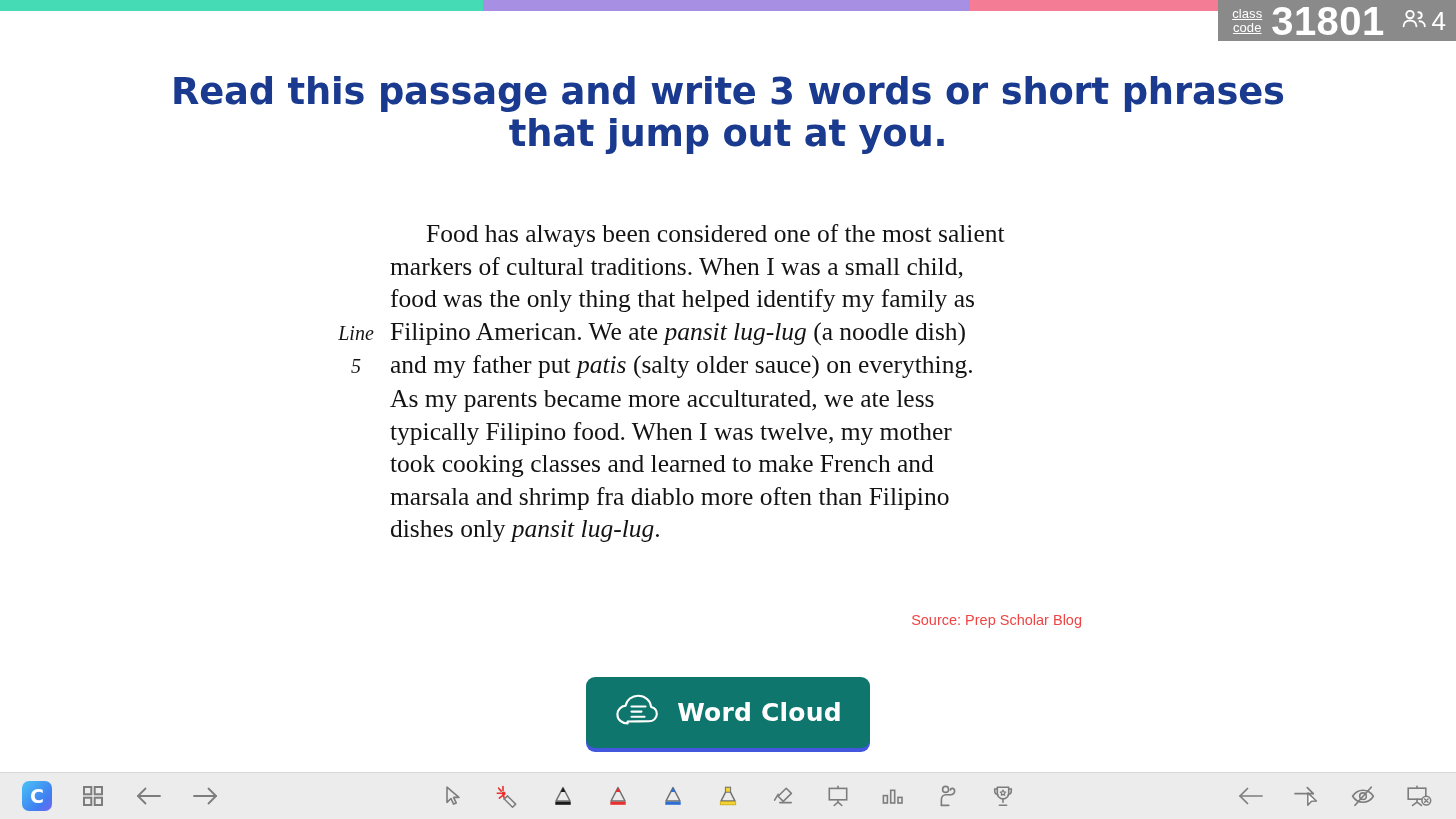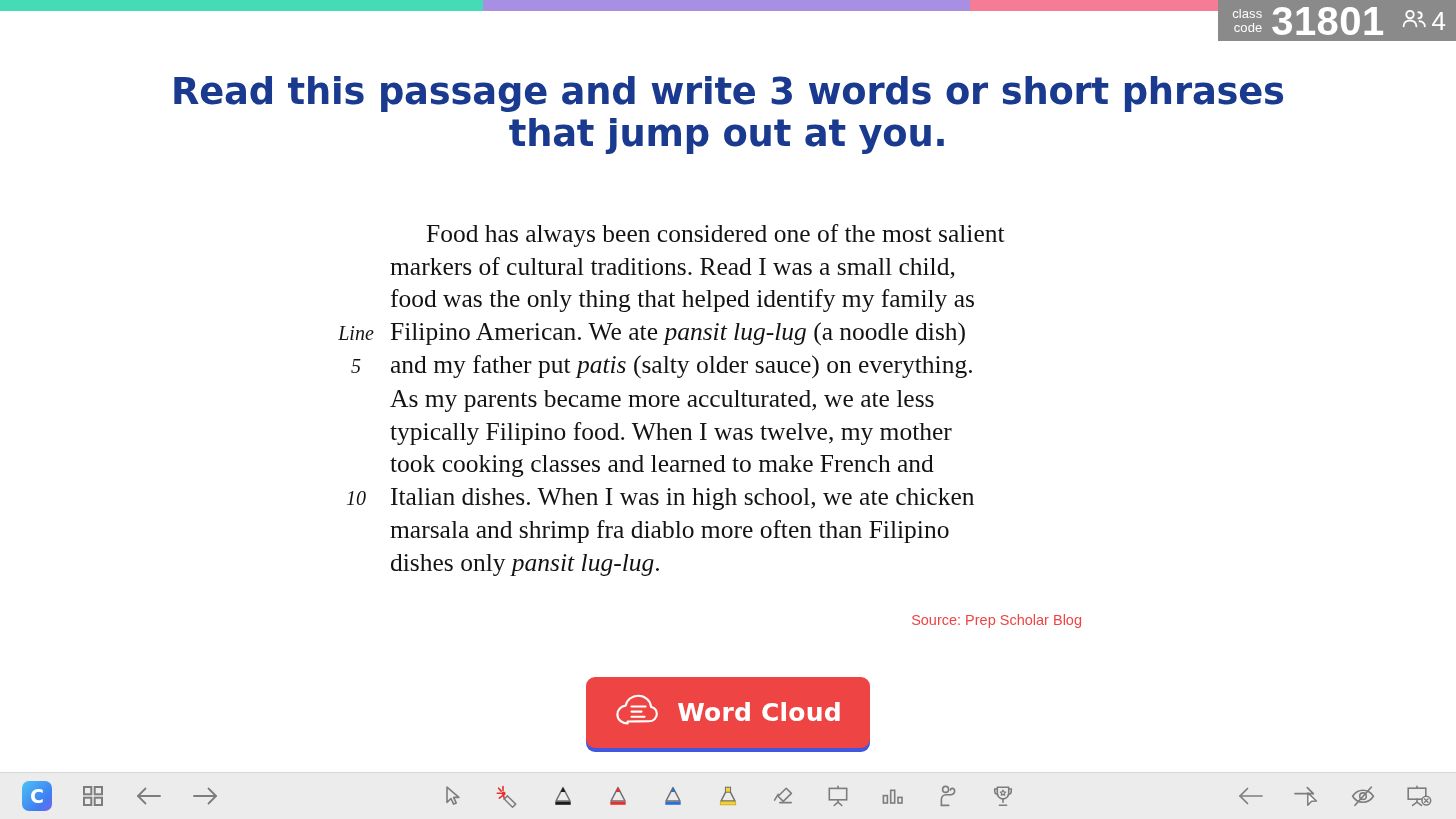--- a/index.html
+++ b/index.html
@@ -36,24 +36,25 @@
     align-items: center;
     padding: 0 10px 0 14px;
     box-sizing: border-box;
     color: #ffffff;
     z-index: 40;
   }
   #class-badge .label {
     font-size: 13px;
     line-height: 14px;
     font-weight: 400;
-    text-align: right;
+    text-align: center;
     margin-right: 9px;
     white-space: pre-line;
     letter-spacing: 0.1px;
+    text-decoration: underline;
   }
   #class-badge .code {
     font-size: 40px;
     font-weight: 700;
     letter-spacing: 0.4px;
     line-height: 30px;
   }
   #class-badge .people {
     display: flex;
     align-items: center;
@@ -236,21 +237,21 @@
   <div>that jump out at you.</div>
 </div>
 
 <div id="passage">
     <div class="passage-row">
       <div class="linenum"></div>
       <div class="ptext"><span class="ind"></span><span>Food has always been considered one of the most salient</span></div>
     </div>
     <div class="passage-row">
       <div class="linenum"></div>
-      <div class="ptext"><span>markers of cultural traditions. Read I was a small child,</span></div>
+      <div class="ptext"><span>markers of cultural traditions. When I was a small child,</span></div>
     </div>
     <div class="passage-row">
       <div class="linenum"></div>
       <div class="ptext"><span>food was the only thing that helped identify my family as</span></div>
     </div>
     <div class="passage-row">
       <div class="linenum">Line</div>
       <div class="ptext"><span>Filipino American. We ate </span><i>pansit lug-lug</i><span> (a noodle dish)</span></div>
     </div>
     <div class="passage-row">
@@ -263,35 +264,31 @@
     </div>
     <div class="passage-row">
       <div class="linenum"></div>
       <div class="ptext"><span>typically Filipino food. When I was twelve, my mother</span></div>
     </div>
     <div class="passage-row">
       <div class="linenum"></div>
       <div class="ptext"><span>took cooking classes and learned to make French and</span></div>
     </div>
     <div class="passage-row">
-      <div class="linenum">10</div>
-      <div class="ptext"><span>Italian dishes. When I was in high school, we ate chicken</span></div>
-    </div>
-    <div class="passage-row">
       <div class="linenum"></div>
       <div class="ptext"><span>marsala and shrimp fra diablo more often than Filipino</span></div>
     </div>
     <div class="passage-row">
       <div class="linenum"></div>
       <div class="ptext"><span>dishes only </span><i>pansit lug-lug</i><span>.</span></div>
     </div>
   </div>
 <div id="source-note">Source: Prep Scholar Blog</div>
 
-<button id="word-cloud-button" style="background: #ef4444; box-shadow: rgb(66, 87, 222) 0px 4px 0px 0px;">
+<button id="word-cloud-button" style="background: #0f766e; box-shadow: rgb(66, 87, 222) 0px 4px 0px 0px;">
   <span>
     <svg width="46" height="37" viewBox="0 0 46 37" fill="none">
       <path d="M13.6 30.5C7.9 30.5 3.4 26.6 3.4 21.5c0-4.6 3.6-8.3 8.3-8.9C12.6 7 17.9 2.7 24.2 2.7c6.8 0 12.4 4.9 12.9 11.2 3.3.8 5.7 3.6 5.7 7 0 4.1-3.5 7.4-7.8 7.4-.6 0-20.8.2-21.4.2z" stroke="#ffffff" stroke-width="2.1" stroke-linejoin="round"></path>
       <line x1="17.5" y1="13.5" x2="31.5" y2="13.5" stroke="#ffffff" stroke-width="2.1" stroke-linecap="round"></line>
       <line x1="17.5" y1="18.6" x2="27.5" y2="18.6" stroke="#ffffff" stroke-width="2.1" stroke-linecap="round"></line>
       <line x1="17.5" y1="23.7" x2="30.5" y2="23.7" stroke="#ffffff" stroke-width="2.1" stroke-linecap="round"></line>
     </svg>
   </span>
   <span class="wc-label">Word Cloud</span>
 </button>

